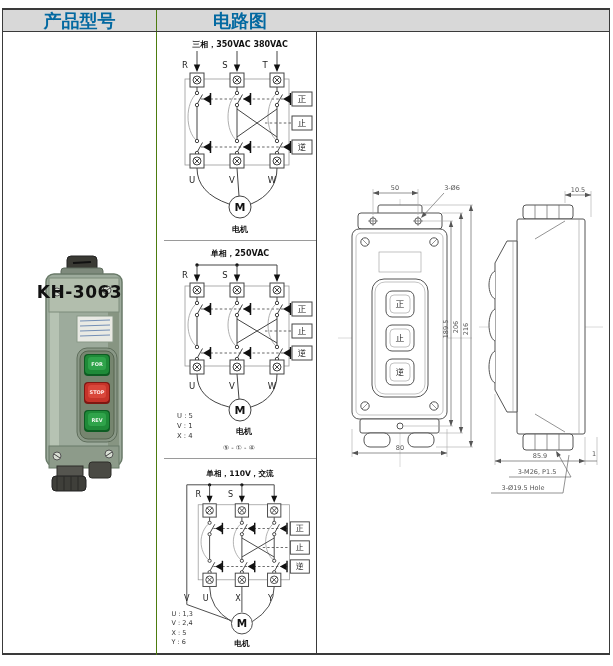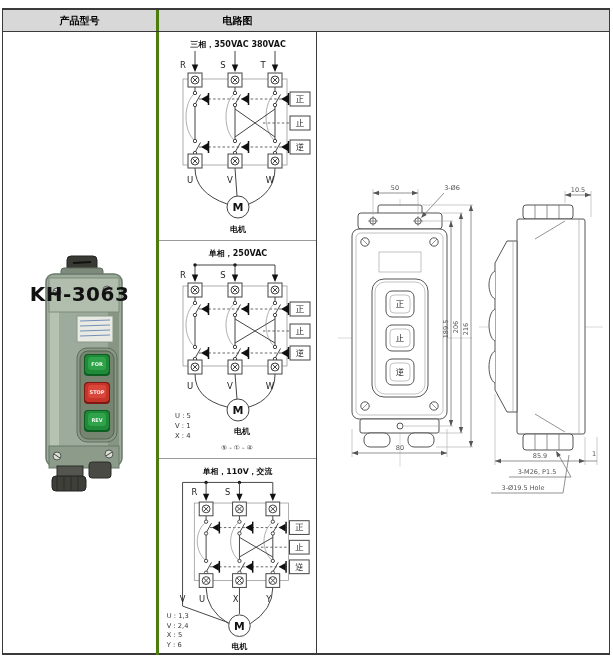--- a/index.html
+++ b/index.html
@@ -3,23 +3,23 @@
 <meta charset="utf-8">
 <style>
   html,body{margin:0;padding:0;background:#fff;}
   .page{position:relative;width:613px;height:666px;background:#fff;overflow:hidden;
         font-family:"DejaVu Sans","Liberation Sans",sans-serif;color:#222;}
   .tbl{position:absolute;left:2px;top:8px;width:608px;height:647px;
        border-top:2px solid #3a3a3a;border-bottom:2px solid #3a3a3a;
        border-left:1px solid #3a3a3a;border-right:1px solid #3a3a3a;box-sizing:border-box;}
   .thead{display:flex;height:21px;background:#d8d8d8;border-bottom:1px solid #3a3a3a;}
   .th{display:flex;align-items:center;justify-content:center;font-weight:bold;
-      font-size:10px;color:#000000;box-sizing:border-box;}
+      font-size:18px;color:#0369a1;box-sizing:border-box;}
   .c1{width:153px;}
-  .c2{width:160px;border-left:3px solid #4d7c0f;}
+  .c2{width:160px;border-left:1px solid #4d7c0f;padding-left:7px;}
   .c3{flex:1;border-left:1px solid #3a3a3a;}
   .tbody{display:flex;height:623px;}
   .col{position:relative;box-sizing:border-box;height:100%;}
   
   .c2sec{position:relative;box-sizing:border-box;display:flex;justify-content:center;}
   .sec1{height:209px;border-bottom:1px solid #9a9a9a;}
   .sec2{height:218px;border-bottom:1px solid #9a9a9a;}
   .sec3{height:196px;}
   
   .w{stroke:#444;stroke-width:1;fill:none;}
@@ -30,21 +30,21 @@
   .ctt{font:bold 8px "DejaVu Sans",sans-serif;fill:#111;text-anchor:middle;}
   .cm{font:bold 11px "DejaVu Sans",sans-serif;fill:#111;text-anchor:middle;}
   .cnote{font:6.8px "DejaVu Sans",sans-serif;fill:#333;}
   .dim{font:6.5px "DejaVu Sans",sans-serif;fill:#555;text-anchor:middle;}
   .ol{stroke:#555;stroke-width:1;fill:#fff;}
   .ol2{stroke:#999;stroke-width:.6;fill:none;}
   .dl{stroke:#666;stroke-width:.7;fill:none;}
   .de{stroke:#aaa;stroke-width:.6;fill:none;}
   .cl{stroke:#bbb;stroke-width:.55;fill:none;}
   .model{position:absolute;left:0;top:250px;width:100%;text-align:center;
-         font-weight:bold;font-size:20px;letter-spacing:.5px;color:#111;}
+         font-weight:bold;font-size:17px;letter-spacing:.5px;color:#111;}
   .note{position:absolute;left:15px;top:296px;font-size:12px;color:#333;}
 </style>
 </head>
 <body>
 
 <div class="page">
 
 <svg width="0" height="0" style="position:absolute" aria-hidden="true">
   <defs>
     <g id="term" stroke="#444" fill="none">

